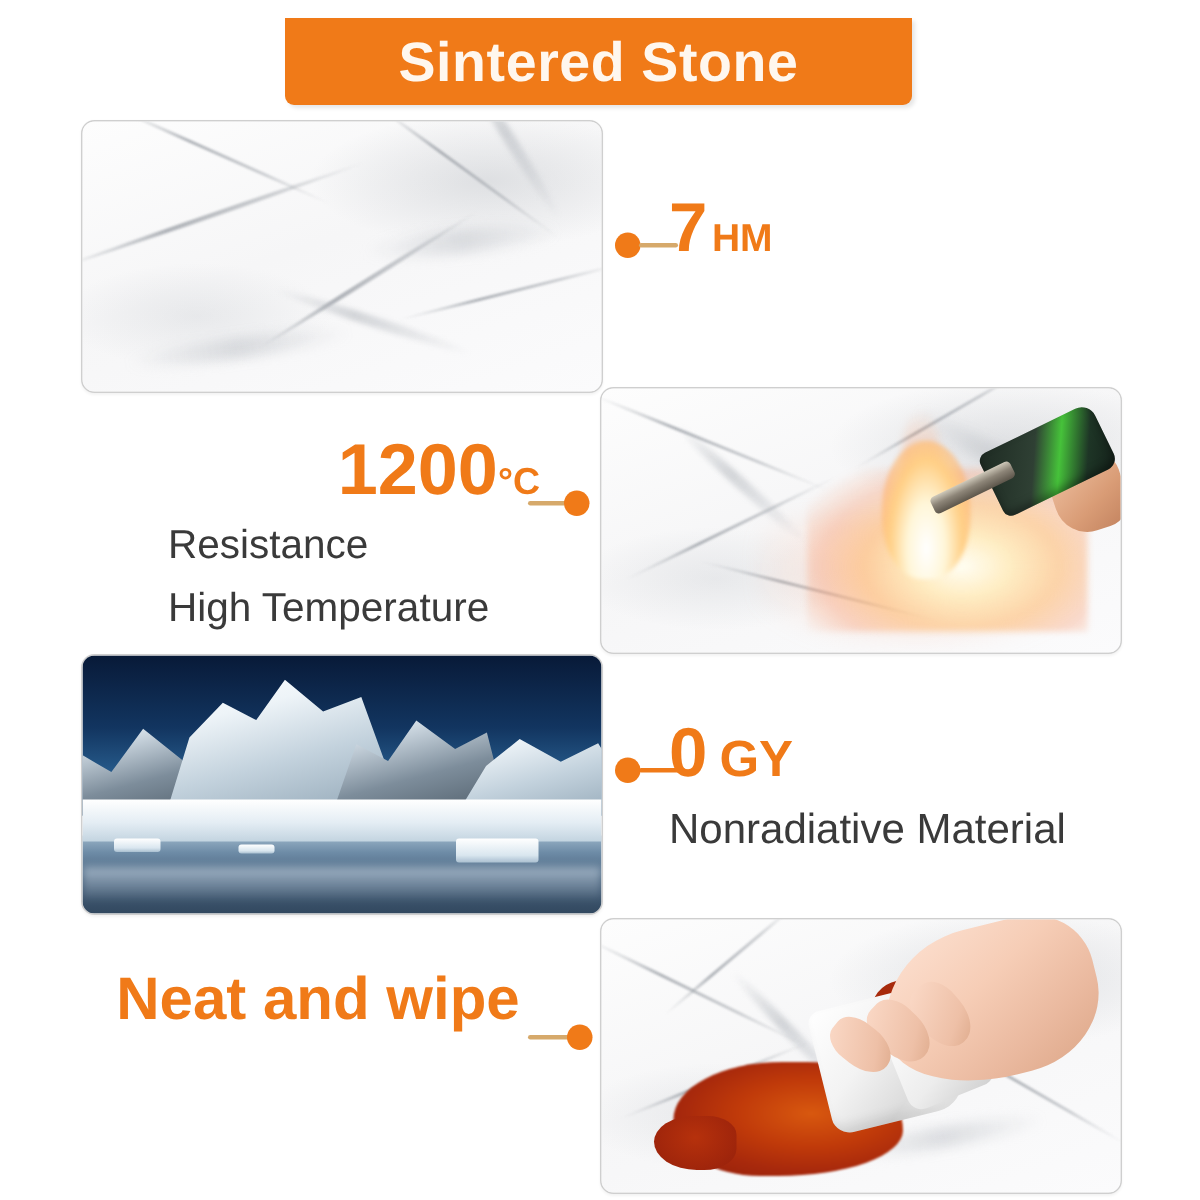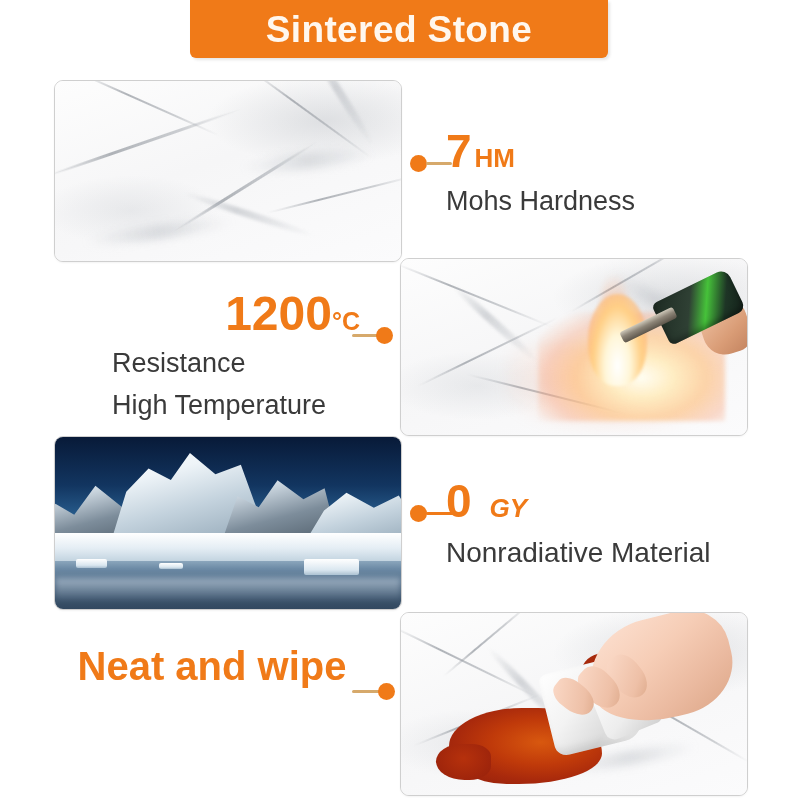--- a/index.html
+++ b/index.html
@@ -13,21 +13,21 @@
     position: relative;
     overflow: hidden;
     font-family: "Liberation Sans", sans-serif;
     -webkit-font-smoothing: antialiased;
   }
 
   
   #title-banner {
     position: absolute;
     left: 190px;
-    top: 0px;
+    top: 12px;
     width: 418px;
     height: 58px;
     background: #F07A18;
     border-radius: 0 0 6px 6px;
     box-shadow: 2px 2px 3px rgba(0,0,0,0.10);
     display: flex;
     align-items: center;
     justify-content: center;
   }
   #title-banner .title-text {
@@ -286,21 +286,21 @@
 
   
   #stat-temperature { left: 112px; top: 290px; width: 248px; text-align: left; }
   #stat-temperature .big { font-size: 48px; }
   #stat-temperature .unit { font-size: 25px; }
   #stat-temperature .caption { font-size: 27px; margin-top: 10px; }
 
   
   #stat-radiation { left: 446px; top: 478px; }
   #stat-radiation .big { font-size: 46px; }
-  #stat-radiation .unit { font-size: 26px; margin-left: 18px; font-style: italic; }
+  #stat-radiation .unit { font-size: 34px; margin-left: 8px; }
   #stat-radiation .caption { font-size: 28px; margin-top: 12px; }
 
   
   #stat-clean { left: 62px; top: 646px; width: 300px; text-align: center; }
   #stat-clean .big { font-size: 40px; }
   #stat-clean .caption { font-size: 27px; margin-top: 12px; }
 
   .row { display: flex; align-items: baseline; }
 </style>
 </head>
@@ -328,21 +328,20 @@
 <div class="connector" id="connector-hardness" style="left:410px; top:154px; width:40px; height:20px;">
   <div class="dot" style="left:0; top:1px;"></div>
   <div class="line tan" style="left:16px; top:8px; width:26px;"></div>
 </div>
 
 <div class="stat" id="stat-hardness">
   <div class="row">
     <span class="big">7</span>
     <span class="unit">HM</span>
   </div>
-  <div class="caption">Mohs Hardness</div>
 </div>
 
 <div class="stat" id="stat-temperature">
   <div class="row" style="justify-content:flex-end;">
     <span class="big">1200</span>
     <span class="unit">°C</span>
   </div>
   <div class="caption">Resistance</div>
   <div class="caption">High Temperature</div>
 </div>

